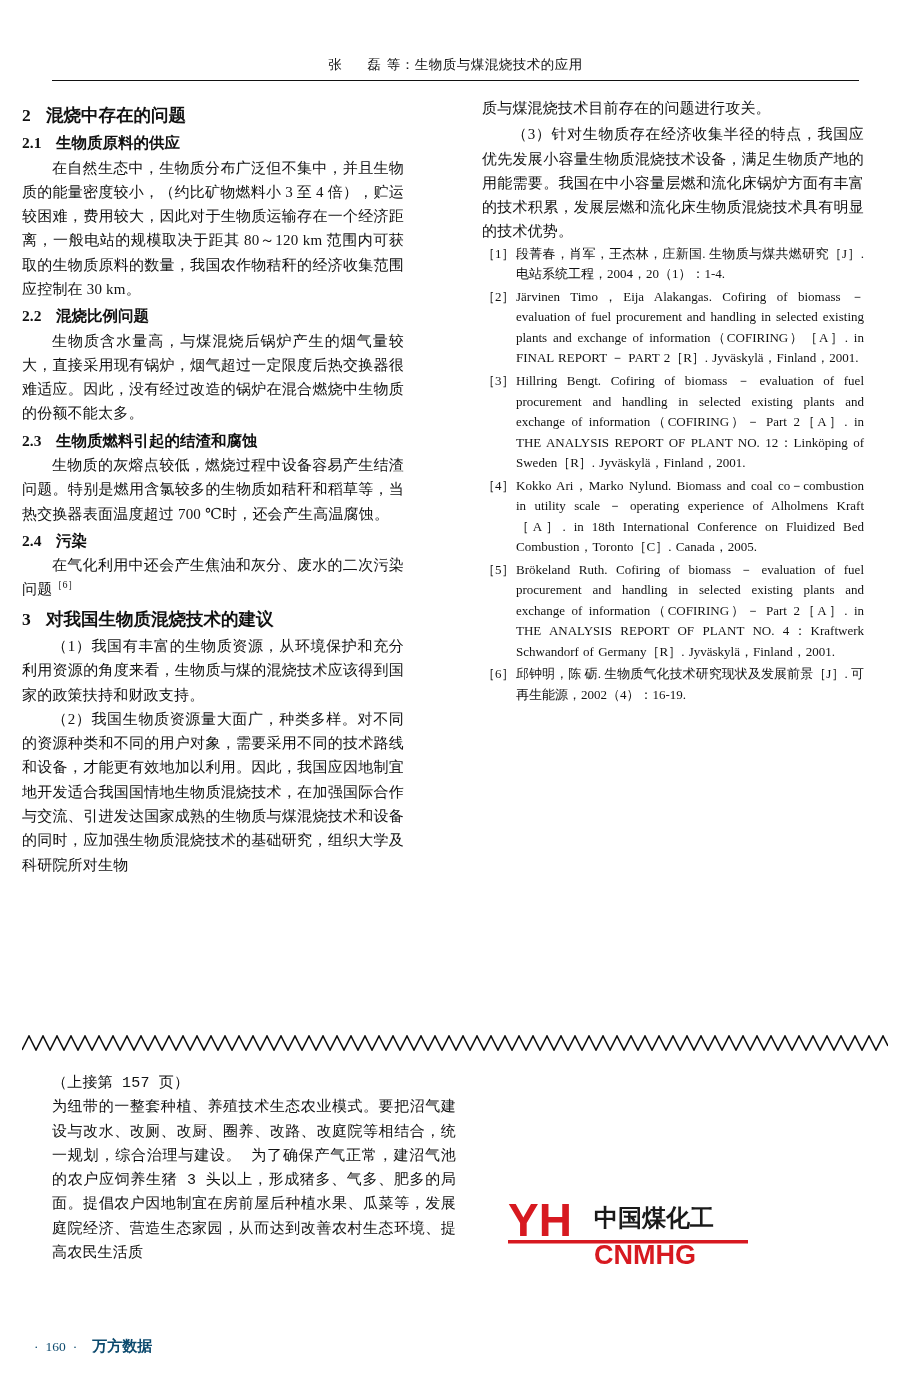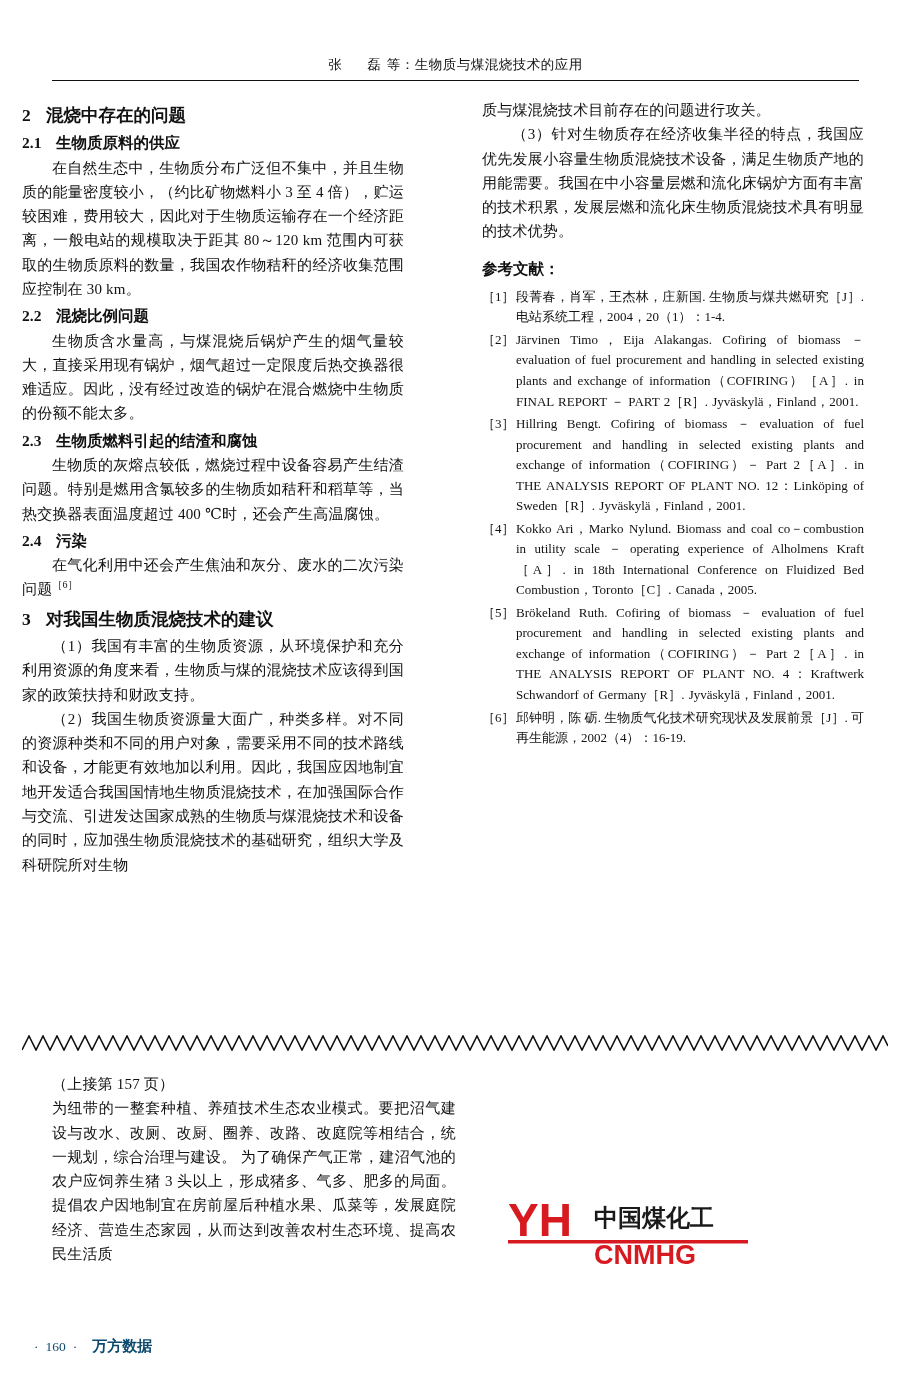--- a/index.html
+++ b/index.html
@@ -73,21 +73,21 @@
   }
   h3.sub .num {
     display: inline-block;
     min-width: 34px;
   }
   p.body {
     margin: 0;
     text-indent: 2em;
     letter-spacing: 0.2px;
   }
-  p.body.noind { text-indent: 0; }
+  p.body.noind { text-indent: 0; font-family: Liberation Mono, monospace; }
   sup.ref {
     font-size: 10px;
     vertical-align: super;
   }
 
   
   .ref-title {
     font-size: 15.5px;
     font-weight: bold;
     margin: 12px 0 6px 0;
@@ -186,39 +186,38 @@
     <p class="body">在自然生态中，生物质分布广泛但不集中，并且生物质的能量密度较小，（约比矿物燃料小 3 至 4 倍），贮运较困难，费用较大，因此对于生物质运输存在一个经济距离，一般电站的规模取决于距其 80～120 km 范围内可获取的生物质原料的数量，我国农作物秸秆的经济收集范围应控制在 30 km。</p>
 
     <h3 class="sub">
       <span class="num">2.2</span><span>混烧比例问题</span>
     </h3>
     <p class="body">生物质含水量高，与煤混烧后锅炉产生的烟气量较大，直接采用现有锅炉，烟气超过一定限度后热交换器很难适应。因此，没有经过改造的锅炉在混合燃烧中生物质的份额不能太多。</p>
 
     <h3 class="sub">
       <span class="num">2.3</span><span>生物质燃料引起的结渣和腐蚀</span>
     </h3>
-    <p class="body">生物质的灰熔点较低，燃烧过程中设备容易产生结渣问题。特别是燃用含氯较多的生物质如秸秆和稻草等，当热交换器表面温度超过 400 ℃时，还会产生高温腐蚀。</p>
+    <p class="body">生物质的灰熔点较低，燃烧过程中设备容易产生结渣问题。特别是燃用含氯较多的生物质如秸秆和稻草等，当热交换器表面温度超过 700 ℃时，还会产生高温腐蚀。</p>
 
     <h3 class="sub">
       <span class="num">2.4</span><span>污染</span>
     </h3>
     <p class="body"><span>在气化利用中还会产生焦油和灰分、废水的二次污染问题</span><sup class="ref">［6］</sup></p>
 
     <h2 class="sec">
       <span class="num">3</span><span>对我国生物质混烧技术的建议</span>
     </h2>
     <p class="body">（1）我国有丰富的生物质资源，从环境保护和充分利用资源的角度来看，生物质与煤的混烧技术应该得到国家的政策扶持和财政支持。</p>
     <p class="body">（2）我国生物质资源量大面广，种类多样。对不同的资源种类和不同的用户对象，需要采用不同的技术路线和设备，才能更有效地加以利用。因此，我国应因地制宜地开发适合我国国情地生物质混烧技术，在加强国际合作与交流、引进发达国家成熟的生物质与煤混烧技术和设备的同时，应加强生物质混烧技术的基础研究，组织大学及科研院所对生物</p>
   </div>
 
   <div class="col col-right">
     <p class="body noind">质与煤混烧技术目前存在的问题进行攻关。</p>
     <p class="body">（3）针对生物质存在经济收集半径的特点，我国应优先发展小容量生物质混烧技术设备，满足生物质产地的用能需要。我国在中小容量层燃和流化床锅炉方面有丰富的技术积累，发展层燃和流化床生物质混烧技术具有明显的技术优势。</p>
 
-    <div class="ref-title">参考文献：</div>
 
     <div class="ref-list">
       <div class="ref-item">
         <span class="ref-num">［1］</span>
         <span class="ref-text">段菁春，肖军，王杰林，庄新国. 生物质与煤共燃研究［J］. 电站系统工程，2004，20（1）：1-4.</span>
       </div>
       <div class="ref-item">
         <span class="ref-num">［2］</span>
         <span class="ref-text latin">Järvinen Timo，Eija Alakangas. Cofiring of biomass － evaluation of fuel procurement and handling in selected existing plants and exchange of information（COFIRING）［A］. in FINAL REPORT － PART 2［R］. Jyväskylä，Finland，2001.</span>
       </div>

